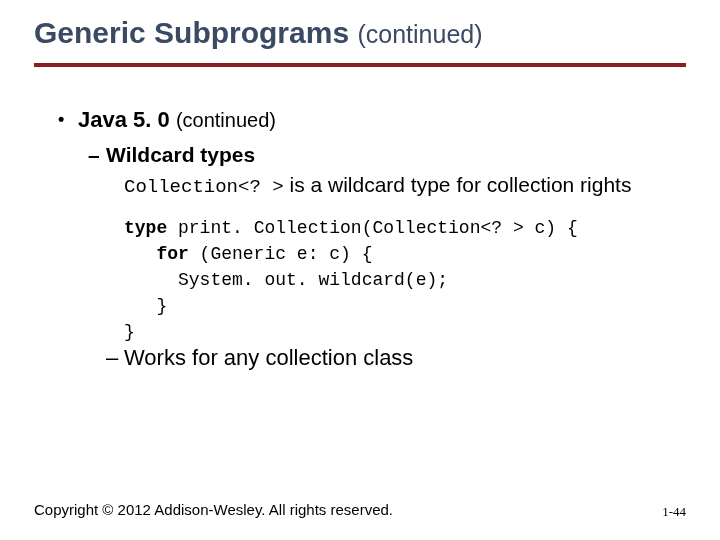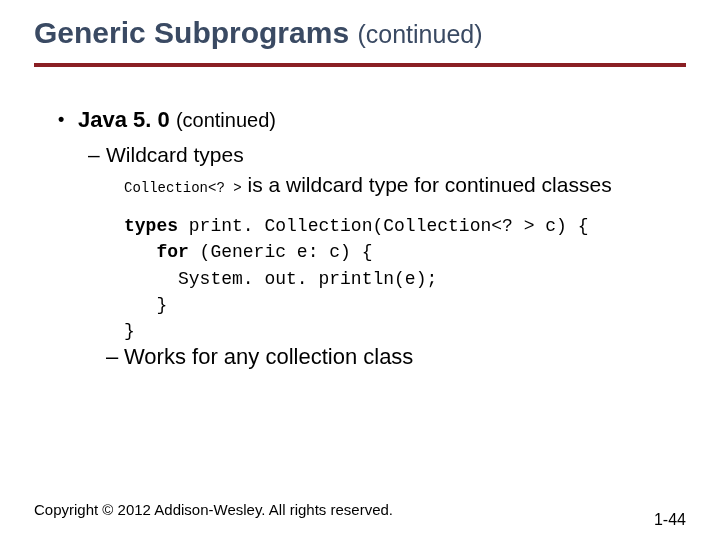--- a/index.html
+++ b/index.html
@@ -57,37 +57,37 @@
   }
   .l1 .sub {
     font-weight: 400;
     font-size: 20px;
   }
   .l2 {
     position: relative;
     padding-left: 44px;
     margin-top: 8px;
     font-size: 21px;
-    font-weight: 400;
+    font-weight: 700;
   }
   .l2::before {
     content: "–";
     position: absolute;
     left: 26px;
     top: 0;
   }
   .desc {
     padding-left: 62px;
     margin-top: 4px;
     font-size: 21px;
     line-height: 1.35;
   }
   .code-inline {
     font-family: "Courier New", monospace;
-    font-size: 14px;
+    font-size: 19px;
   }
   .codeblock {
     font-family: "Courier New", monospace;
     font-size: 18px;
     padding-left: 62px;
     margin-top: 14px;
     line-height: 1.45;
     white-space: pre;
   }
   .codeblock .kw {
@@ -109,23 +109,23 @@
     position: absolute;
     left: 34px;
     bottom: 22px;
     font-size: 15px;
     font-family: Arial, sans-serif;
     color: #000;
   }
   .pagenum {
     position: absolute;
     right: 34px;
-    bottom: 11px;
-    font-size: 16px;
-    font-family: Liberation Sans, sans-serif;
+    bottom: 20px;
+    font-size: 13px;
+    font-family: Liberation Serif, serif;
     color: #000;
   }
 </style>
 </head>
 <body>
 
 <div class="slide">
 
   <div class="title-row">
     <span class="title">
@@ -141,26 +141,26 @@
     <div class="l1">
       <span>Java 5. 0</span>
       <span class="sub">(continued)</span>
     </div>
 
     <div class="l2">
       <span>Wildcard types</span>
     </div>
 
     <div class="desc">
-      <span class="code-inline">Collection&lt;? &gt;</span><span> is a wildcard type for continued classes</span>
+      <span class="code-inline">Collection&lt;? &gt;</span><span> is a wildcard type for collection rights</span>
     </div>
 
-    <div class="codeblock"><span class="kw">types</span><span> print. Collection(Collection&lt;? &gt; c) {</span>
+    <div class="codeblock"><span class="kw">type</span><span> print. Collection(Collection&lt;? &gt; c) {</span>
 <span class="kw">   for</span><span> (Generic e: c) {</span>
-<span>     System. out. println(e);</span>
+<span>     System. out. wildcard(e);</span>
 <span>   }</span>
 <span>}</span></div>
 
     <div class="l2b">
       <span>Works for any collection class</span>
     </div>
 
   </div>
 
   <div class="footer">Copyright © 2012 Addison-Wesley. All rights reserved.</div>

